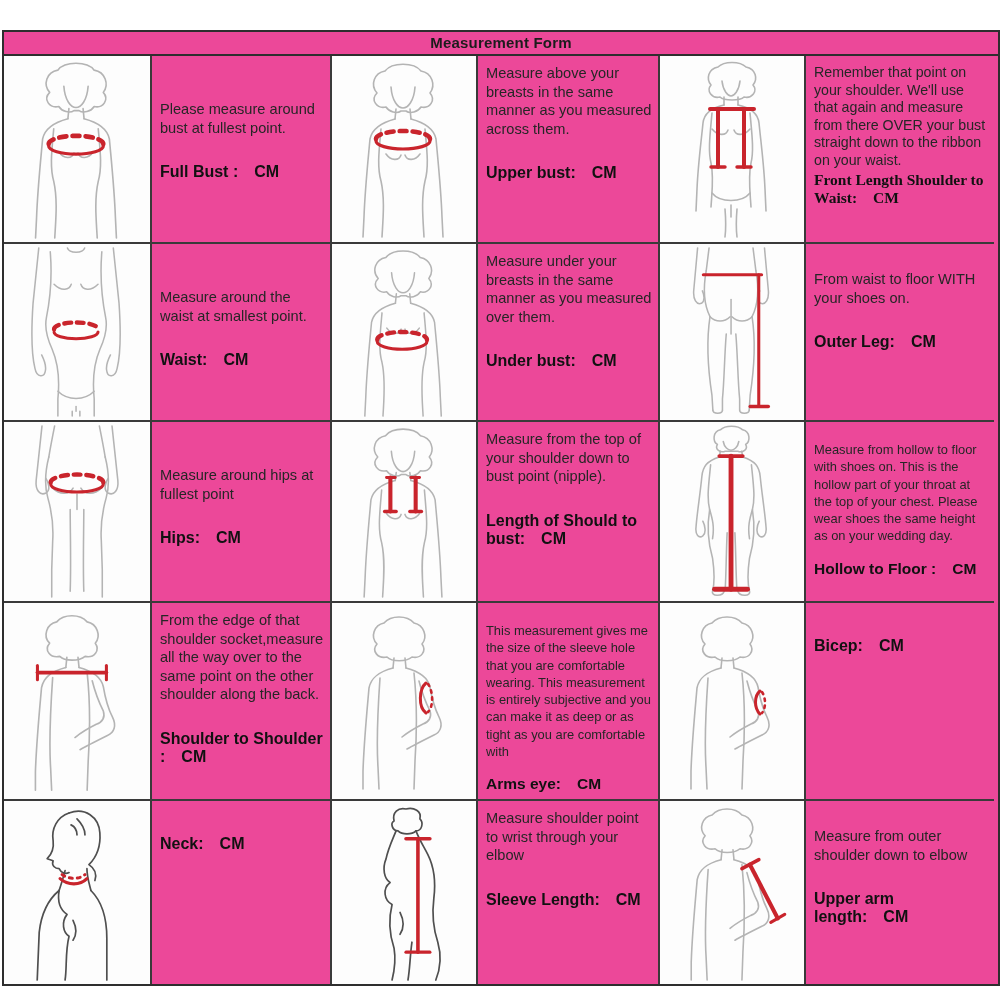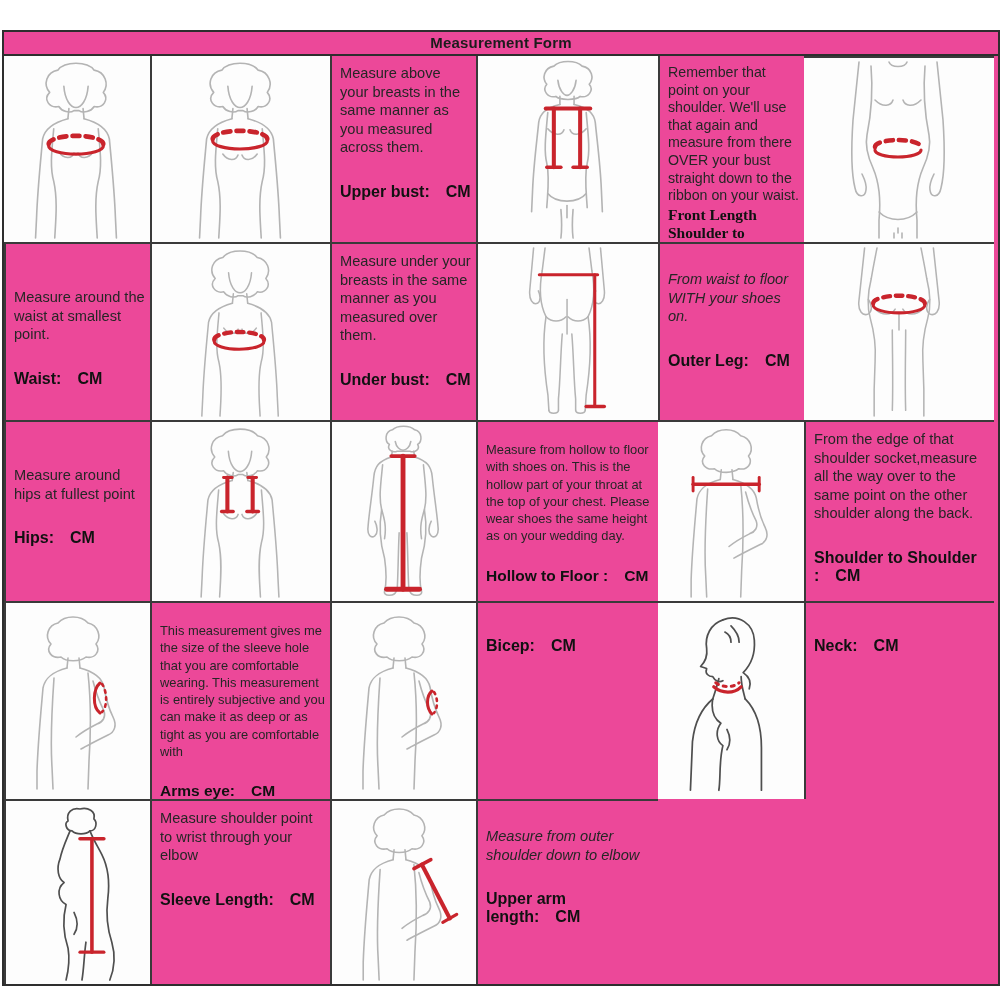--- a/index.html
+++ b/index.html
@@ -12,23 +12,23 @@
   .cell.r1{border-top:none;}
   .img-cell{display:flex;align-items:center;justify-content:center;padding:2px;background:#fdfdfd;}
   .fig{width:100%;height:100%;}
   .txt-cell{padding:8px 5px 14px 8px;display:flex;flex-direction:column;}
   .desc{margin:0;font-size:14.6px;line-height:1.27;color:#262626;}
   .mlabel{margin:26px 0 0 0;font-size:16px;font-weight:bold;color:#111;}
   .mlabel .unit{margin-left:16px;}
   .tight .desc{font-size:14.2px;line-height:1.24;}
   .tight .mlabel{margin-top:1px;font-size:15.5px;font-family:Liberation Serif, serif;}
   .small .desc{font-size:12.9px;line-height:1.34;margin-top:11px;}
-  .small .mlabel{margin-top:22px;font-size:15.5px;}
+  .small .mlabel{margin-top:15px;font-size:15.5px;}
   .pad-top .desc{margin-top:36px;}
-  .pad-top2 .desc{margin-top:18px;font-style:italic;}
+  .pad-top2 .desc{margin-top:18px;}
   .sk{stroke:#b4b4b4;fill:none;stroke-width:1.6;stroke-linecap:round;stroke-linejoin:round;}
   .skd{stroke:#4f4f4f;fill:none;stroke-width:1.7;stroke-linecap:round;stroke-linejoin:round;}
   .red{stroke:#c9242c;fill:none;stroke-linecap:round;}
 </style>
 </head>
 <body>
 
 <div class="form">
   <div class="form-header">Measurement Form</div>
   <div class="grid">
@@ -43,20 +43,24 @@
           <path d="M77,60 C92,64 100,70 102,80 C104,102 107,130 108,158 L109,178"></path>
           <path d="M47,70 C45,92 43,108 47,122 C51,140 49,160 48,178"></path>
           <path d="M91,70 C93,92 95,108 91,122 C87,140 89,160 90,178"></path>
           <path d="M52,93 C57,100 65,100 67,94 M71,94 C73,100 81,100 86,93"></path>
         </g>
         <g class="red">
           <path d="M42,87 A27,8 0 0 0 96,87" stroke-width="3.2"></path>
           <path d="M42,85 A27,8 0 0 1 96,85" stroke-width="4.6" stroke-dasharray="7 6"></path>
         </g>
       </svg>
+    </div>
+    <div class="cell r1 txt-cell pad-top">
+      <p class="desc">Please measure around bust at fullest point.</p>
+      <p class="mlabel"><span>Full Bust :</span><span class="unit">CM</span></p>
     </div>
     <div class="cell r1 img-cell">
       <svg class="fig" viewBox="0 0 140 180">
         <g class="sk">
           <path d="M51,12 C40,14 36,26 43,34 C36,41 43,50 52,48 C55,53 63,55 67,52 L72,52 C76,55 84,53 87,48 C96,50 102,41 96,34 C102,26 98,14 87,12 C80,3 58,3 51,12 Z"></path>
           <path d="M57,28 C58,42 64,49 69,49 C74,49 80,42 81,28"></path>
           <path d="M62,50 L61,60 M76,50 L77,60"></path>
           <path d="M61,60 C46,64 38,70 36,80 C34,102 31,130 30,158 L29,178"></path>
           <path d="M77,60 C92,64 100,70 102,80 C104,102 107,130 108,158 L109,178"></path>
           <path d="M47,70 C45,92 43,108 47,122 C51,140 49,160 48,178"></path>
@@ -212,20 +216,24 @@
         </g>
         <g class="red">
           <path d="M52,55 L61,55 M77,55 L86,55" stroke-width="3"></path>
           <path d="M56,55 L56,90" stroke-width="4.2"></path>
           <path d="M82,55 L82,90" stroke-width="4.2"></path>
           <path d="M50,90 L62,90" stroke-width="3.4"></path>
           <path d="M76,90 L88,90" stroke-width="3.4"></path>
         </g>
       </svg>
     </div>
+    <div class="cell txt-cell">
+      <p class="desc">Measure from the top of your shoulder down to bust point (nipple).</p>
+      <p class="mlabel"><span>Length of Should to bust:</span><span class="unit">CM</span></p>
+    </div>
     <div class="cell img-cell">
       <svg class="fig" viewBox="0 0 140 180">
         <g class="sk">
           <path d="M58,6 C50,8 50,18 55,21 C52,26 58,30 63,28 L76,28 C81,30 87,26 84,21 C89,18 89,8 81,6 C76,1 63,1 58,6 Z"></path>
           <path d="M61,18 C62,24 66,27 69,27 C72,27 76,24 77,18"></path>
           <path d="M58,28 L57,34 M80,28 L81,34"></path>
           <path d="M57,34 C44,38 40,44 39,54 C37,74 34,92 33,106 C32,114 36,118 40,115 C44,112 42,104 40,100"></path>
           <path d="M81,34 C94,38 98,44 99,54 C101,74 104,92 105,106 C106,114 102,118 98,115 C94,112 96,104 98,100"></path>
           <path d="M48,42 C46,62 44,76 47,88 C50,98 52,106 50,118"></path>
           <path d="M90,42 C92,62 94,76 91,88 C88,98 86,106 88,118"></path>

